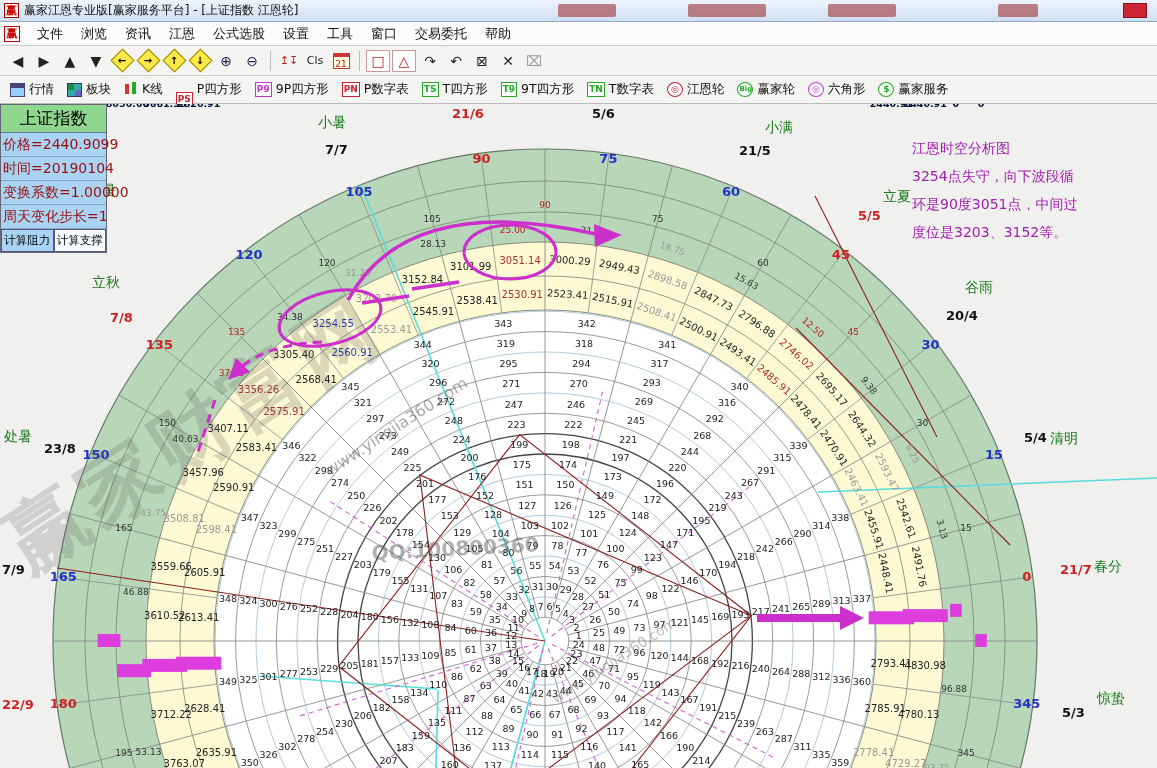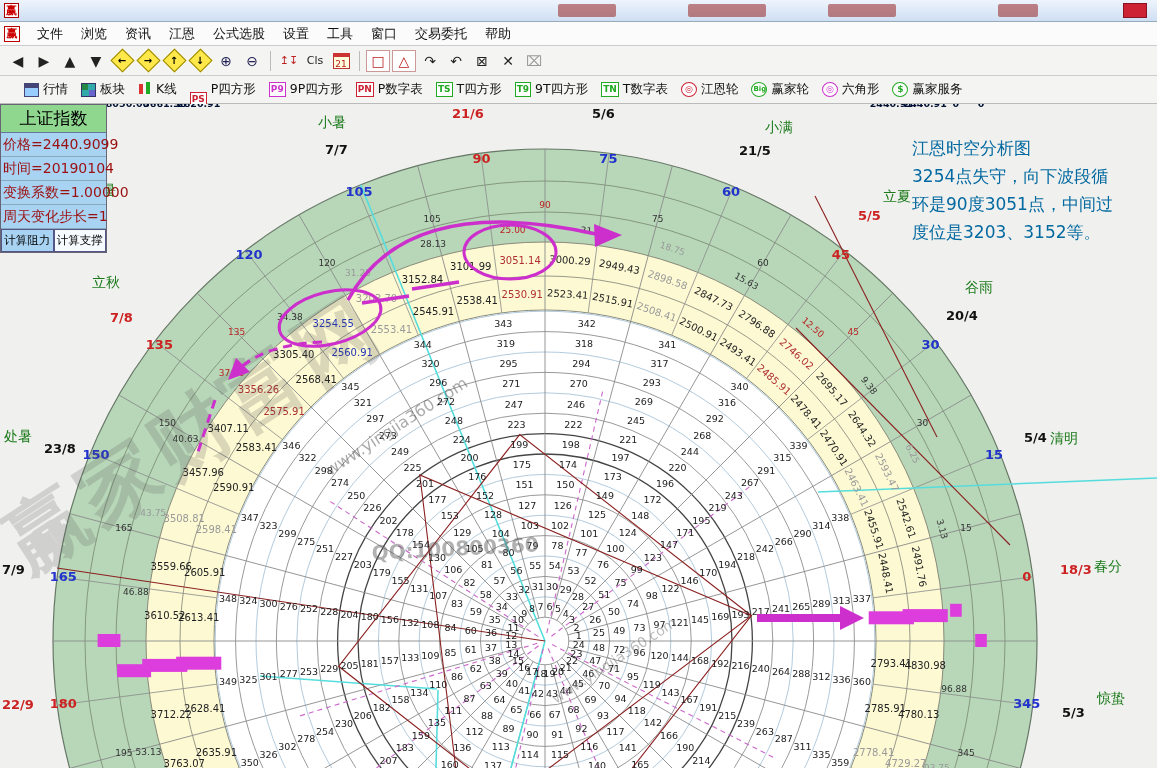--- a/index.html
+++ b/index.html
@@ -26,21 +26,21 @@
   .t1.yellow { color:#000; position:relative; }
   .t1.yellow::before { content:""; position:absolute; width:15px; height:15px; background:#ffe84a; border:1px solid #998800; transform:rotate(45deg); z-index:0; }
   .t1.yellow span { position:relative; z-index:1; font-size:10px; font-weight:bold; }
   .t1.red { color:#b22; }
   .t1.blue { color:#225; }
   .t1.gray { color:#999; }
   .t1 .cal { width:17px; height:16px; border:1px solid #b33; background:#ffd; font-size:9px; color:#b22; text-align:center; line-height:15px; border-top:4px solid #c33; }
   .t1sep { width:1px; height:20px; background:#bbb; margin:0 4px; }
   .t1.pressed { border:1px solid #c99; background:#fff; }
 
-  .toolbar2 { height:28px; background:#f4f4f2; border-bottom:1px solid #bbb; display:flex; align-items:center; padding-left:20px; gap:3px; }
+  .toolbar2 { height:28px; background:#f4f4f2; border-bottom:1px solid #bbb; display:flex; align-items:center; padding-left:6px; gap:3px; }
   .t2 { display:flex; align-items:center; gap:4px; padding:2px 6px 2px 4px; font-size:12.5px; color:#111; }
   .badge { min-width:16px; height:15px; font-size:9px; font-weight:bold; text-align:center; line-height:13px; background:#fff; border:1px solid; padding:0 1px; }
   .badge.round { border-radius:50%; width:16px; }
   .icon-grid { width:15px; height:14px; background:linear-gradient(#9cf,#9cf); border:1px solid #447; box-shadow:inset 0 4px 0 #447; }
   .icon-blocks { width:15px; height:14px; background:conic-gradient(#3aa 0 25%, #66c 0 50%, #3aa 0 75%, #284 0); border:1px solid #336; }
   .icon-k { width:14px; height:15px; position:relative; }
   .icon-k i { position:absolute; width:4px; }
   .icon-k .r { left:1px; top:2px; height:10px; background:#d33; }
   .icon-k .g { left:8px; top:0; height:12px; background:#2a2; }
 
@@ -56,27 +56,28 @@
   .sb-btn { flex:1; text-align:center; font-size:11.5px; padding:3px 0; background:#a9d3f3; border:1px solid #558; color:#000; cursor:pointer; }
   .sb-btn.lit { background:#f6fbff; }
 
   
   .olabel { position:absolute; font-size:13px; font-weight:bold; white-space:nowrap; z-index:5; }
   .olabel.term { color:#1a7a1a; font-weight:normal; font-size:14px; }
   .olabel.red { color:#cc2222; }
   .olabel.blk { color:#111; }
 
   
-  .anno { position:absolute; left:912px; top:30px; width:246px; color:#0369a1; font-size:17px; line-height:28px; z-index:40; }
+  .anno { position:absolute; left:912px; top:30px; width:246px; color:#a21caf; font-size:14px; line-height:28px; z-index:40; }
 </style>
 </head>
 <body>
 
 <div class="titlebar">
   <div class="app-icon">赢</div>
+  <div class="title">赢家江恩专业版[赢家服务平台] - [上证指数 江恩轮]</div>
   <div class="tb-artifact a1"></div>
   <div class="tb-artifact a2"></div>
   <div class="tb-artifact a3"></div>
   <div class="tb-artifact a4"></div>
   <div class="tb-close"></div>
 </div>
 
 <div class="menubar">
   <div class="menu-logo">赢</div>
   <div id="menu-items" style="display:flex;">
@@ -867,21 +868,21 @@
       <span class="olabel blk" style="left:592px;top:2px">5/6</span>
       <span class="olabel blk" style="left:325px;top:38px">7/7</span>
       <span class="olabel blk" style="left:739px;top:39px">21/5</span>
       <span class="olabel blk" style="left:38px;top:104px">23/7</span>
       <span class="olabel red" style="left:858px;top:104px">5/5</span>
       <span class="olabel red" style="left:110px;top:206px">7/8</span>
       <span class="olabel blk" style="left:946px;top:204px">20/4</span>
       <span class="olabel blk" style="left:44px;top:337px">23/8</span>
       <span class="olabel blk" style="left:1024px;top:326px">5/4</span>
       <span class="olabel blk" style="left:2px;top:458px">7/9</span>
-      <span class="olabel red" style="left:1060px;top:458px">18/3</span>
+      <span class="olabel red" style="left:1060px;top:458px">21/7</span>
       <span class="olabel red" style="left:2px;top:593px">22/9</span>
       <span class="olabel blk" style="left:1062px;top:601px">5/3</span>
       <span class="olabel term" style="left:318px;top:10px">小暑</span>
       <span class="olabel term" style="left:765px;top:15px">小满</span>
       <span class="olabel term" style="left:88px;top:78px">大暑</span>
       <span class="olabel term" style="left:883px;top:84px">立夏</span>
       <span class="olabel term" style="left:92px;top:170px">立秋</span>
       <span class="olabel term" style="left:965px;top:175px">谷雨</span>
       <span class="olabel term" style="left:4px;top:324px">处暑</span>
       <span class="olabel term" style="left:1050px;top:326px">清明</span>

